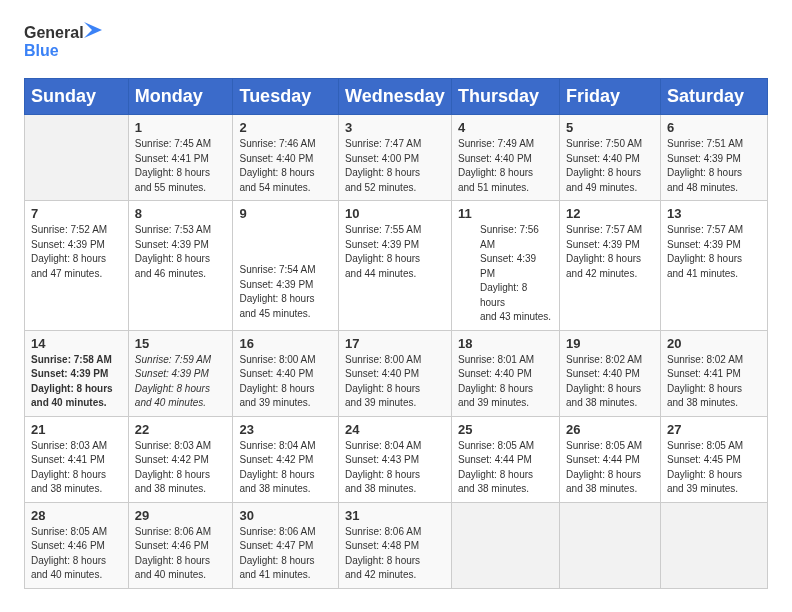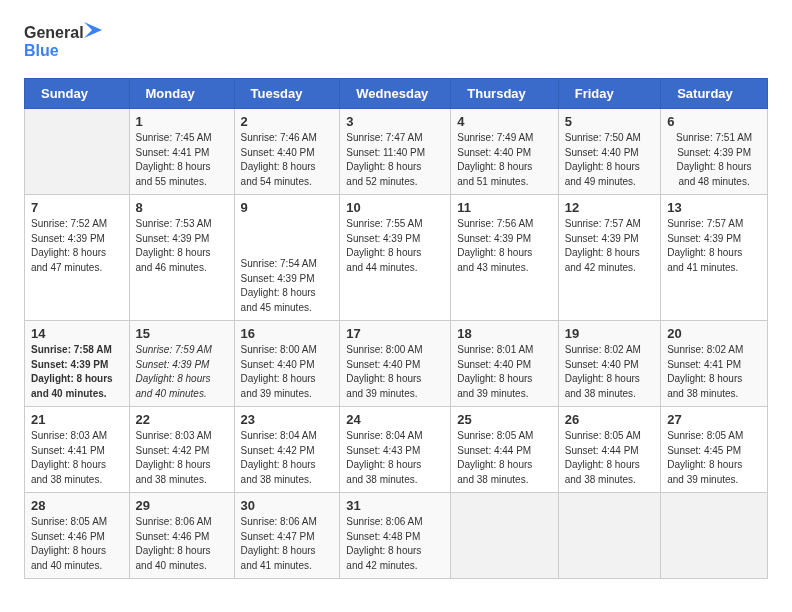--- a/index.html
+++ b/index.html
@@ -36,23 +36,23 @@
       margin-top: 2px;
     }
     table {
       width: 100%;
       border-collapse: collapse;
       border: 1px solid #ccc;
     }
     thead th {
       background-color: #3b6bca;
       color: #fff;
-      font-size: 13px;
+      font-size: 18px;
       font-weight: bold;
-      padding: 7px 16px;
+      padding: 7px 6px;
       text-align: left;
       border: 1px solid #3060b8;
     }
     tbody td {
       vertical-align: top;
       border: 1px solid #ccc;
       padding: 5px 6px;
       font-size: 10.5px;
       color: #333;
       width: 113px;
@@ -123,41 +123,41 @@
         <td>
           <span class="day-number">2</span>
           <div class="day-info" style="white-space: pre-line;">Sunrise: 7:46 AM
 Sunset: 4:40 PM
 Daylight: 8 hours
 and 54 minutes.</div>
         </td>
         <td>
           <span class="day-number">3</span>
           <div class="day-info" style="white-space: pre-line;">Sunrise: 7:47 AM
-Sunset: 11:40 PM
+Sunset: 4:00 PM
 Daylight: 8 hours
 and 52 minutes.</div>
         </td>
         <td>
           <span class="day-number">4</span>
           <div class="day-info" style="white-space: pre-line;">Sunrise: 7:49 AM
 Sunset: 4:40 PM
 Daylight: 8 hours
 and 51 minutes.</div>
         </td>
         <td>
           <span class="day-number">5</span>
           <div class="day-info" style="white-space: pre-line;">Sunrise: 7:50 AM
 Sunset: 4:40 PM
 Daylight: 8 hours
 and 49 minutes.</div>
         </td>
         <td>
           <span class="day-number">6</span>
-          <div class="day-info" style="white-space: pre-line; text-align: center;">Sunrise: 7:51 AM
+          <div class="day-info" style="white-space: pre-line;">Sunrise: 7:51 AM
 Sunset: 4:39 PM
 Daylight: 8 hours
 and 48 minutes.</div>
         </td>
       </tr>
       <tr>
         <td>
           <span class="day-number">7</span>
           <div class="day-info" style="white-space: pre-line;">Sunrise: 7:52 AM
 Sunset: 4:39 PM
@@ -180,21 +180,21 @@
         </td>
         <td>
           <span class="day-number">10</span>
           <div class="day-info" style="white-space: pre-line;">Sunrise: 7:55 AM
 Sunset: 4:39 PM
 Daylight: 8 hours
 and 44 minutes.</div>
         </td>
         <td>
           <span class="day-number">11</span>
-          <div class="day-info" style="white-space: pre-line;">Sunrise: 7:56 AM
+          <div class="day-info" style="white-space: pre-line; margin-left: 22px;">Sunrise: 7:56 AM
 Sunset: 4:39 PM
 Daylight: 8 hours
 and 43 minutes.</div>
         </td>
         <td>
           <span class="day-number">12</span>
           <div class="day-info" style="white-space: pre-line;">Sunrise: 7:57 AM
 Sunset: 4:39 PM
 Daylight: 8 hours
 and 42 minutes.</div>

